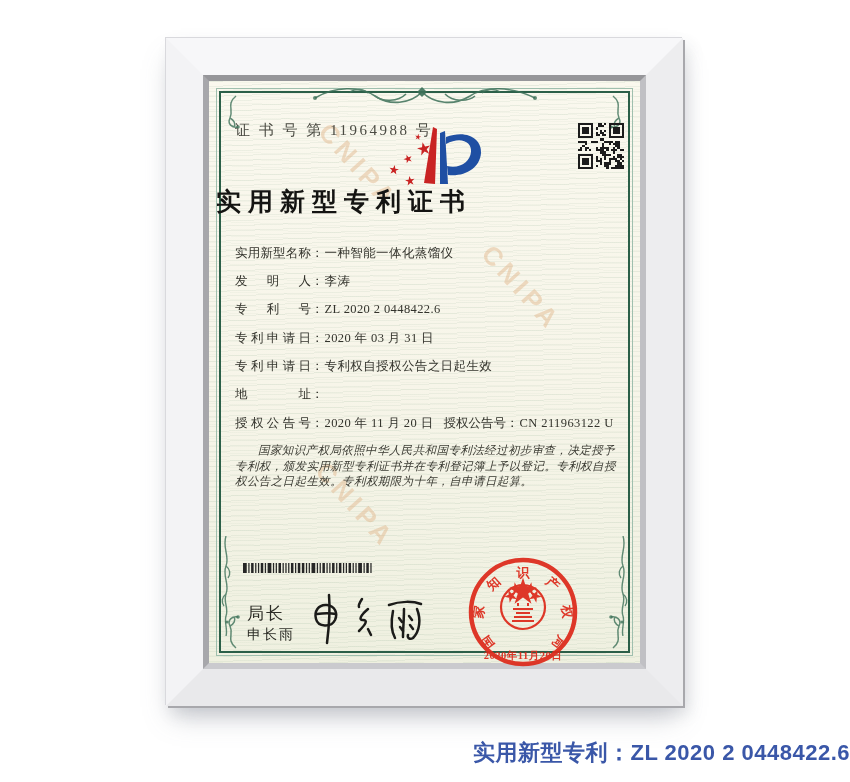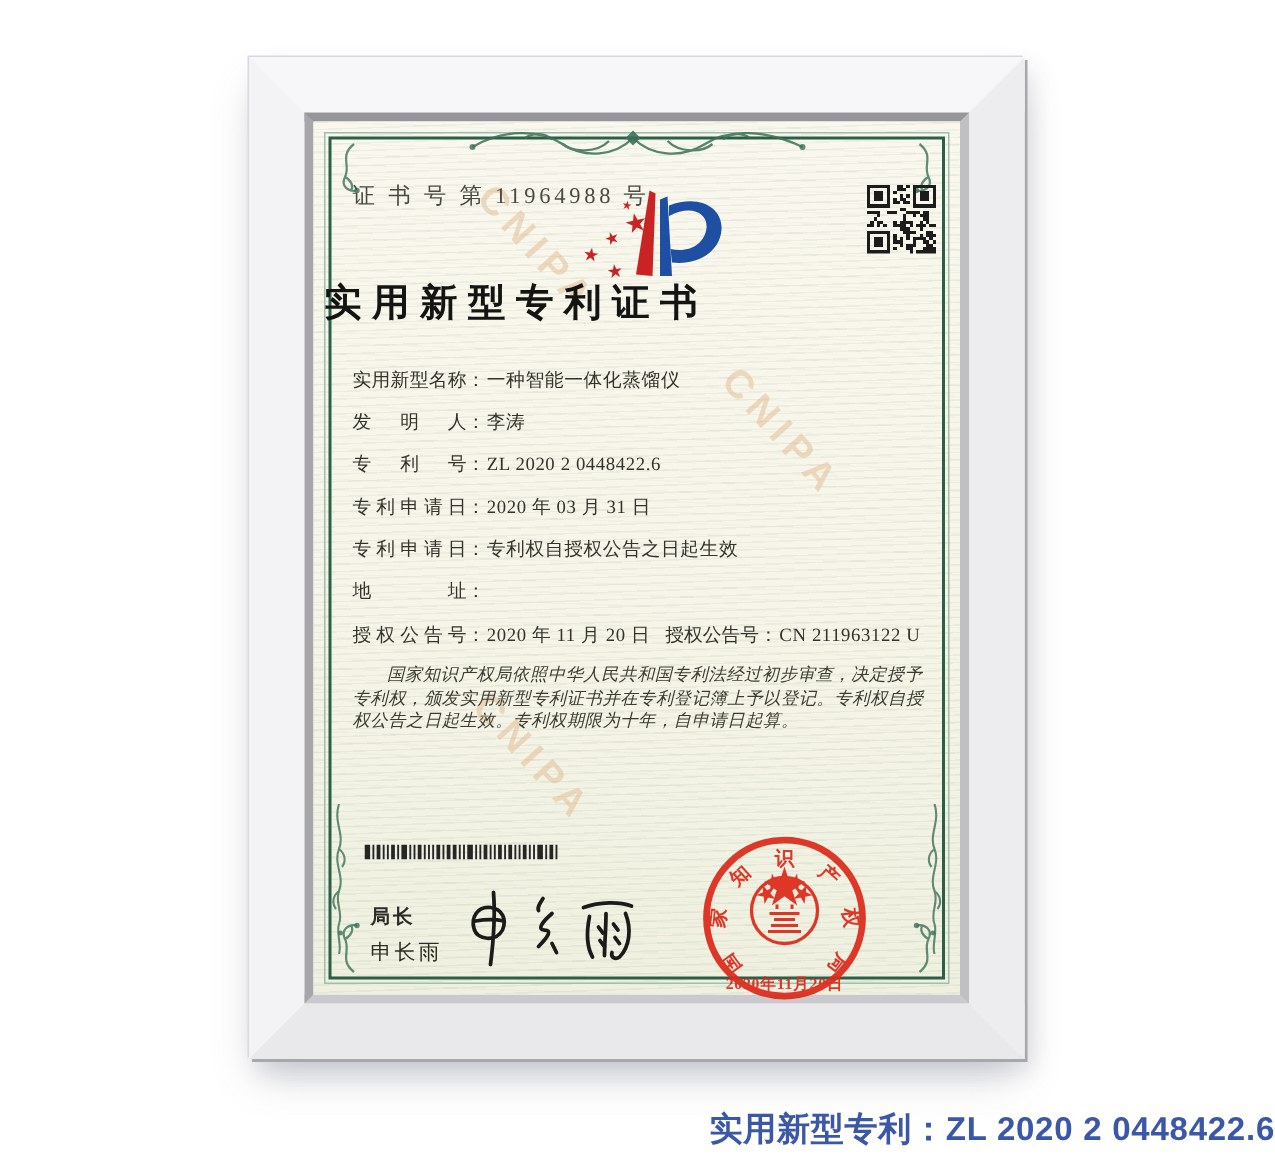--- a/index.html
+++ b/index.html
@@ -34,21 +34,21 @@
   .row{position:absolute;left:26px;width:392px;font-size:12.5px;color:#33332c;
        white-space:nowrap;display:flex;align-items:baseline;}
   .flabel{display:inline-block;width:76px;text-align:justify;text-align-last:justify;}
   .colon{margin:0 1px 0 0;}
   .fvalue{letter-spacing:.4px;}
   .flabel2{margin-left:10px;}
   .paras{position:absolute;left:26px;top:362px;width:381px;font-size:11.5px;line-height:15.6px;
          color:#3b3b33;font-style:italic;letter-spacing:.4px;}
   .paras p{margin:0;text-indent:2em;}
   .barcode{position:absolute;left:34px;top:482px;}
-  .signer-title{position:absolute;left:38px;top:521px;font-size:13px;letter-spacing:2px;color:#2c2c26;font-weight:bold;}
+  .signer-title{position:absolute;left:38px;top:521px;font-size:17px;letter-spacing:2px;color:#2c2c26;}
   .signer-name{position:absolute;left:38px;top:545px;font-size:14px;letter-spacing:2px;color:#2c2c26;}
   .signature{position:absolute;left:96px;top:506px;}
   .seal{position:absolute;left:246px;top:464px;opacity:.93;}
   
   .caption{position:absolute;left:0;top:738px;width:100%;text-align:right;
            font-family:"Liberation Sans","DejaVu Sans",sans-serif;font-size:22px;
            font-weight:bold;color:#3a57a8;letter-spacing:.5px;}
 </style>
 </head>
 <body>

